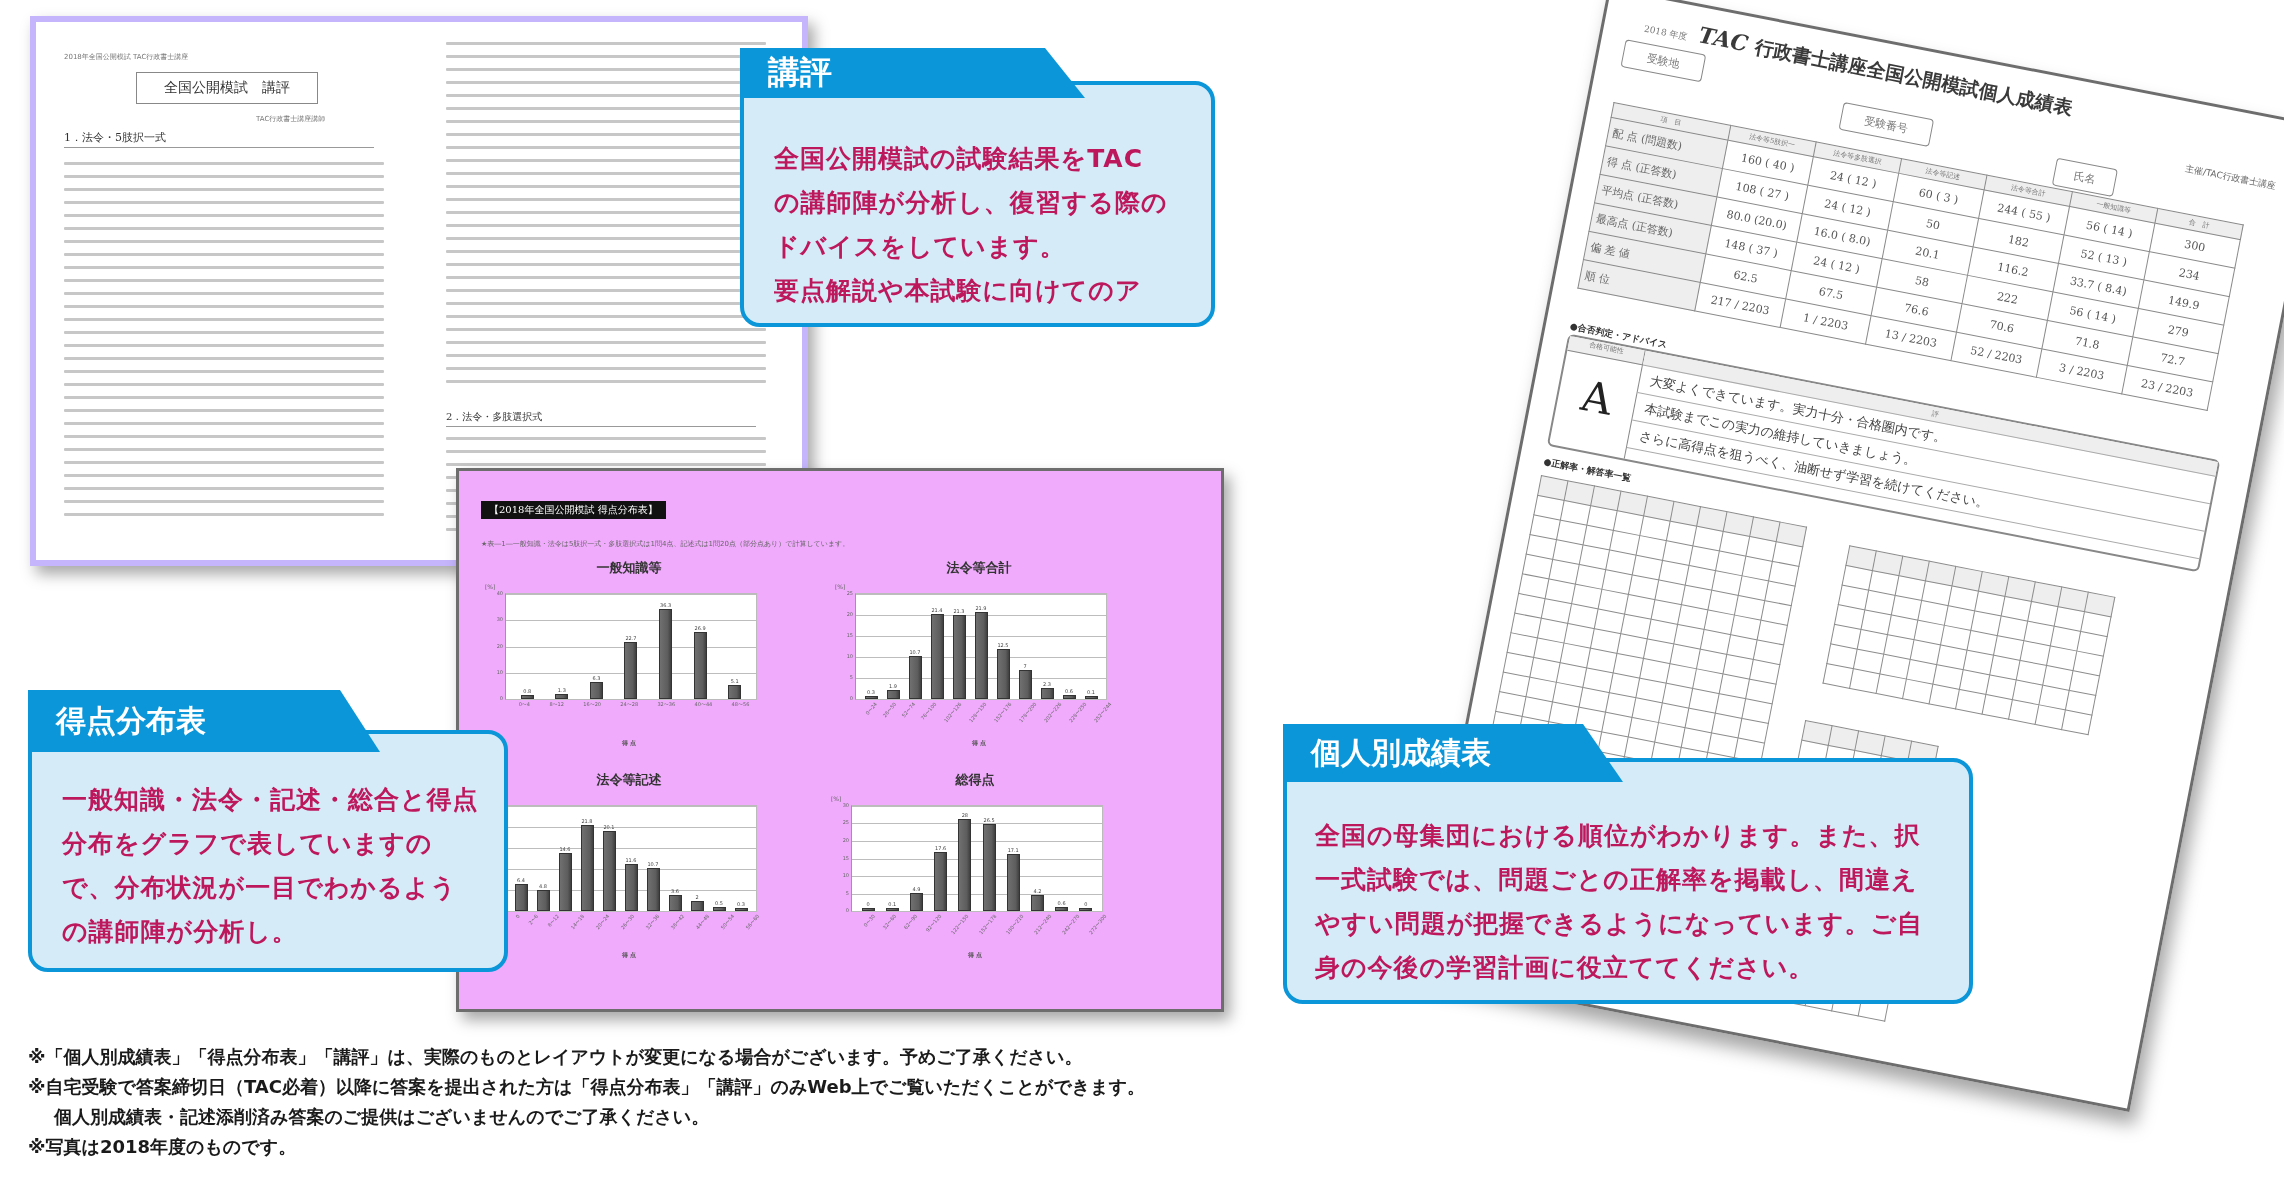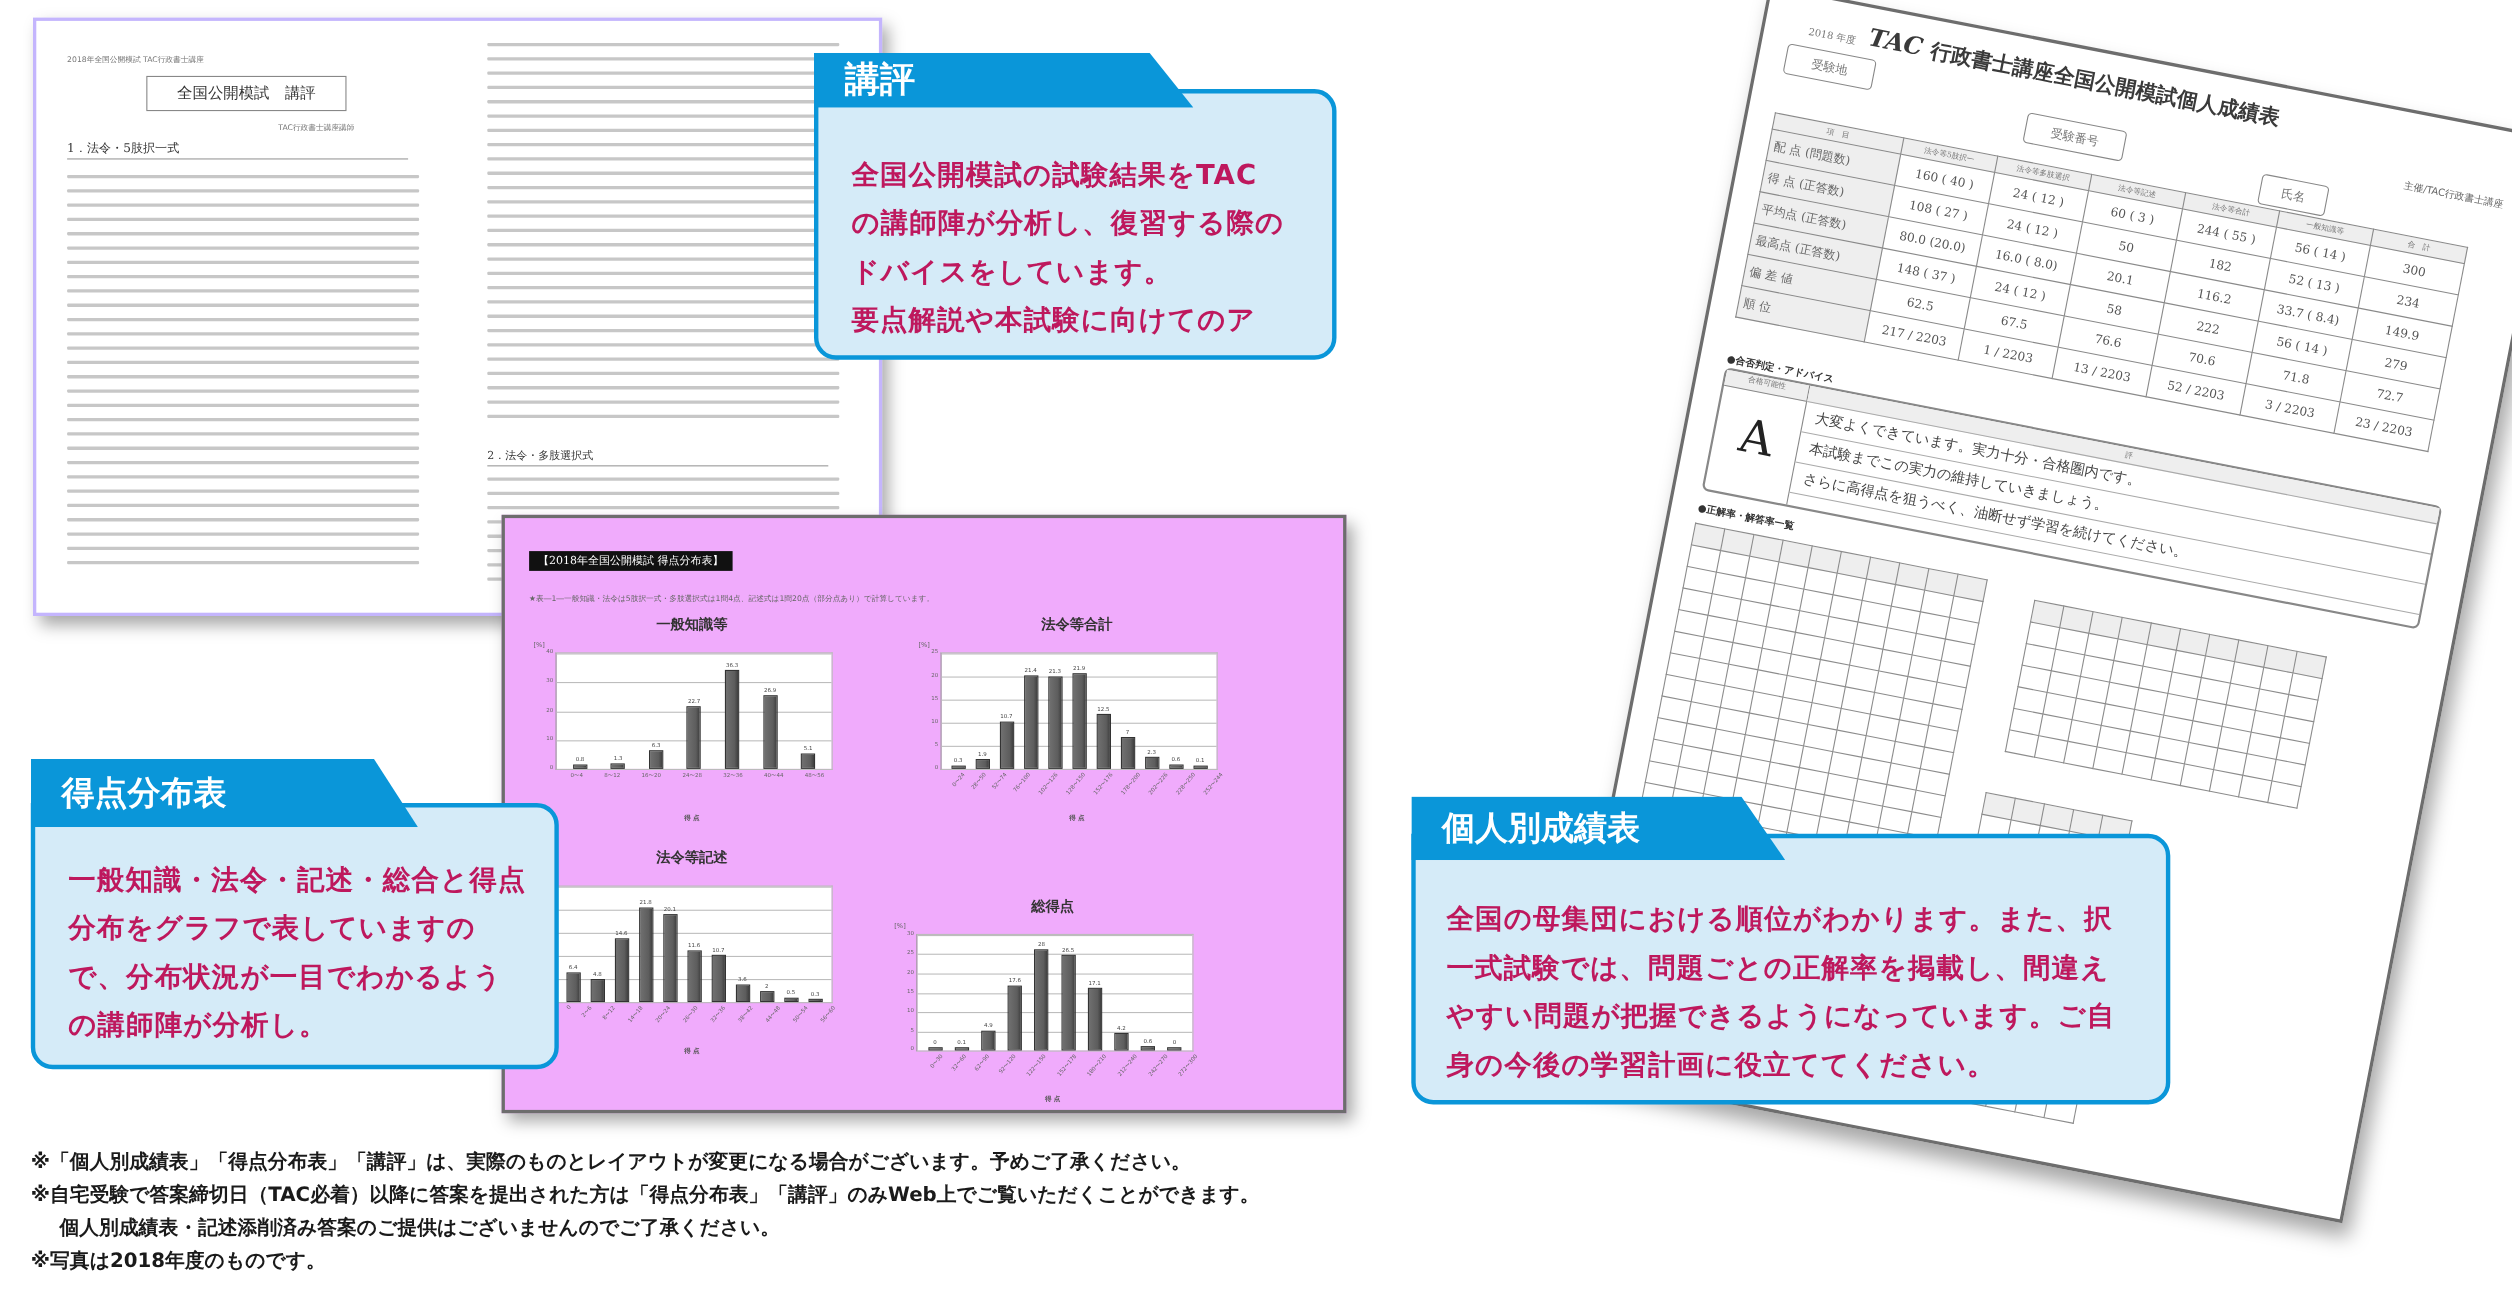--- a/index.html
+++ b/index.html
@@ -1,20 +1,20 @@
 <!DOCTYPE html>
 <html><head>
 <meta charset="utf-8">
 <style>
   html,body{margin:0;padding:0;}
   body{width:2284px;height:1181px;background:#ffffff;position:relative;overflow:hidden;font-family:"DejaVu Sans","Liberation Sans",sans-serif;color:#1a1a1a;}
   .abs{position:absolute;}
 
   
-  .doc1{left:30px;top:16px;width:766px;height:538px;background:#fff;border:3px solid #c4b5fd;box-shadow:6px 8px 14px rgba(0,0,0,0.35);overflow:hidden;}
+  .doc1{left:30px;top:16px;width:766px;height:538px;background:#fff;border:6px solid #c4b5fd;box-shadow:6px 8px 14px rgba(0,0,0,0.35);overflow:hidden;}
   .doc1 .hdr{position:absolute;left:28px;top:30px;font-size:7px;color:#777;}
   .doc1 .titlebox{position:absolute;left:100px;top:50px;width:180px;height:30px;border:1px solid #888;display:flex;align-items:center;justify-content:center;font-family:"DejaVu Serif",serif;font-size:14px;color:#333;}
   .doc1 .author{position:absolute;left:220px;top:92px;font-size:7px;color:#777;}
   .doc1 .h1{position:absolute;left:28px;top:108px;width:310px;border-bottom:1px solid #999;font-family:"DejaVu Serif",serif;font-size:11px;color:#333;padding-bottom:2px;}
   .doc1 .h2{position:absolute;left:410px;top:388px;width:310px;border-bottom:1px solid #999;font-family:"DejaVu Serif",serif;font-size:10px;color:#333;padding-bottom:2px;}
   .textlines{position:absolute;}
   .textlines div{height:3px;background:#c7c7c7;margin-bottom:10px;border-radius:1px;}
 
   
   .doc2{left:456px;top:468px;width:762px;height:538px;background:#f0abfc;border:3px solid #6d6d6d;box-shadow:6px 8px 14px rgba(0,0,0,0.35);overflow:hidden;}
@@ -374,21 +374,21 @@
         <span>20〜24</span>
         <span>26〜30</span>
         <span>32〜36</span>
         <span>38〜42</span>
         <span>44〜48</span>
         <span>50〜54</span>
         <span>56〜60</span>
       </div>
       <div class="xaxis">得 点</div>
     </div>
-  <div class="chart" id="chart3" style="left:348px;top:300px;margin-top:44px;">
+  <div class="chart" id="chart3" style="left:366px;top:300px;">
       <div class="ctitle">総得点</div>
       <div class="unit">[%]</div>
       <div class="ticks">
         <span style="top:100%">0</span>
         <span style="top:83.33333333333334%">5</span>
         <span style="top:66.66666666666667%">10</span>
         <span style="top:50%">15</span>
         <span style="top:33.33333333333334%">20</span>
         <span style="top:16.666666666666657%">25</span>
         <span style="top:0%">30</span>

